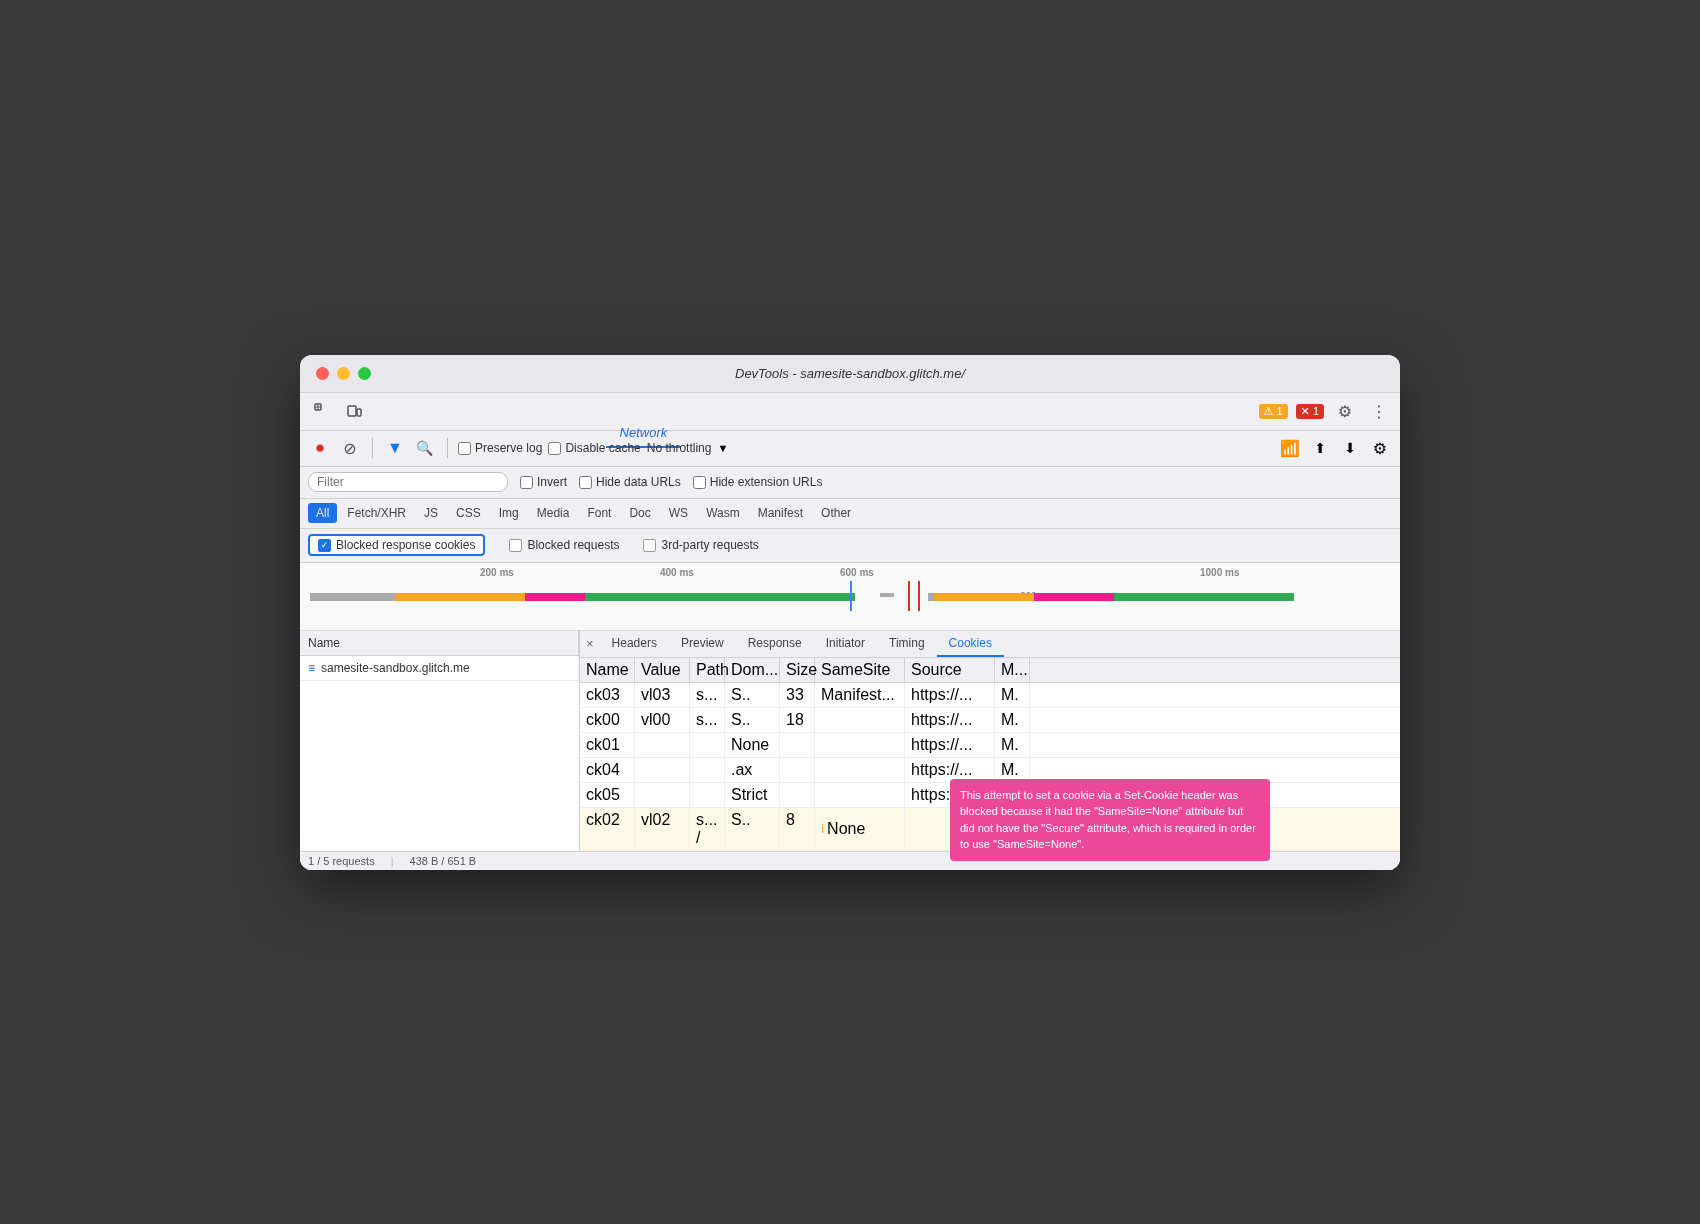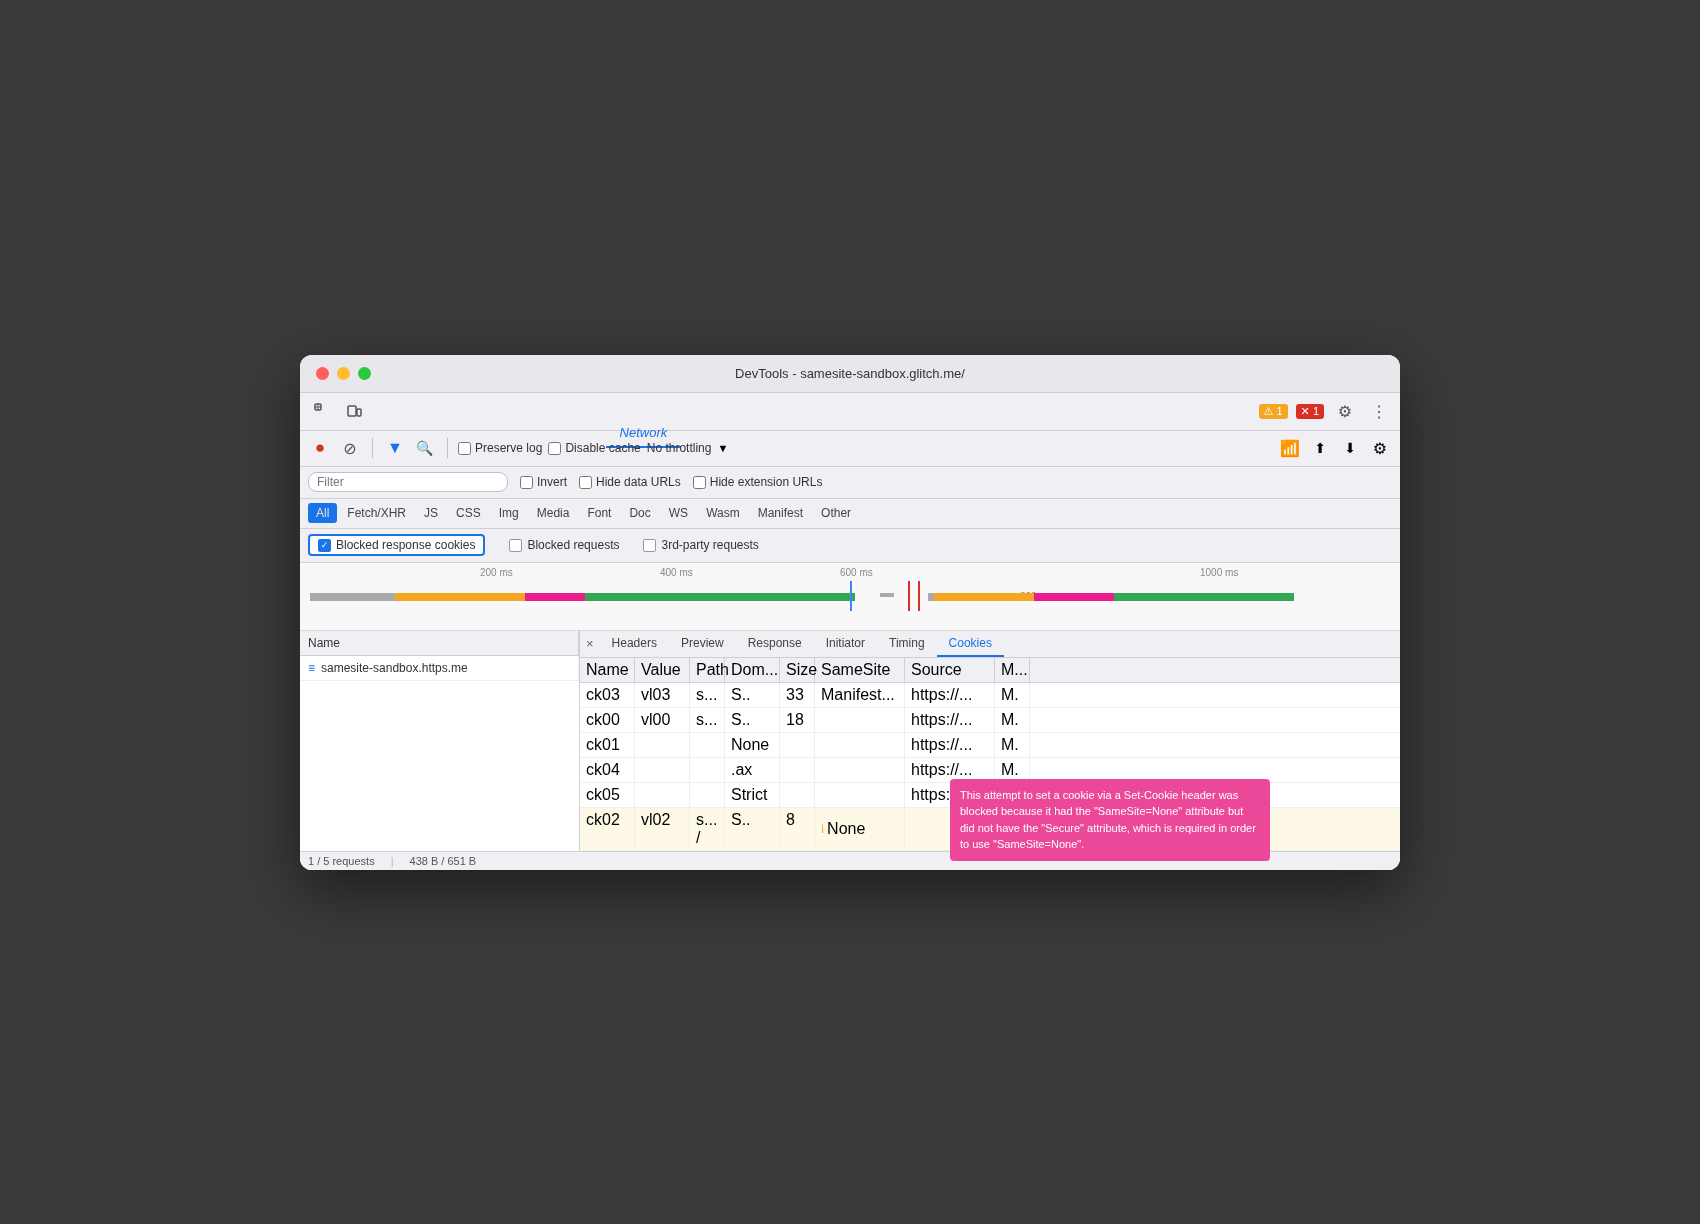--- a/index.html
+++ b/index.html
@@ -19,20 +19,21 @@
       overflow: hidden;
     }
     .titlebar {
       background: #e8e7ec;
       height: 38px;
       display: flex;
       align-items: center;
       padding: 0 16px;
       border-bottom: 1px solid #d0cfd4;
       position: relative;
+      font-style: italic;
     }
     .traffic-lights {
       display: flex;
       gap: 8px;
     }
     .tl { width: 13px; height: 13px; border-radius: 50%; }
     .tl-red { background: #ff5f57; }
     .tl-yellow { background: #febc2e; }
     .tl-green { background: #28c840; }
     .titlebar-text {
@@ -441,21 +442,21 @@
       <div class="cf-item">
         <div class="cb-check"></div>
         <span>Blocked requests</span>
       </div>
       <div class="cf-item">
         <div class="cb-check"></div>
         <span>3rd-party requests</span>
       </div>
     </div>
 
-    <div class="timeline" style="position:relative; height:68px; background:#f8f8f8; border-bottom:1px solid #ddd;">
+    <div class="timeline" style="position:relative; height:68px; background:#f8f8f8; border-bottom:1px solid #ddd;font-weight:bold;">
 
       <span class="timeline-mark" style="left:180px;">200 ms</span>
       <span class="timeline-mark" style="left:360px;">400 ms</span>
       <span class="timeline-mark" style="left:540px;">600 ms</span>
       <span class="timeline-mark" style="left:720px;margin-top:24px;">800 ms</span>
       <span class="timeline-mark" style="left:900px;">1000 ms</span>
 
       <div style="position:absolute; top:24px; left:10px; right:10px; height:20px;">
 
         <div style="position:absolute; left:0; top:6px; width:85px; height:8px; background:#aaa;"></div>
@@ -483,21 +484,21 @@
     <div style="display:flex; flex:1;">
 
       <div style="width:280px; background:white; border-right:1px solid #d0cfd4;">
         <div class="table-header" style="display:flex; background:#f0eff4; border-bottom:1px solid #d0cfd4;">
           <div class="th-cell" style="flex:1; padding:5px 8px; font-size:12px; font-weight:500;">Name</div>
         </div>
         <div class="tr" style="display:flex; border-bottom:1px solid #eee;">
           <div class="td" style="flex:1; padding:5px 8px; font-size:12px;">
             <span class="name-cell">
               <span style="color:#1a73e8; font-size:12px;">≡</span>
-              <span>samesite-sandbox.https.me</span>
+              <span>samesite-sandbox.glitch.me</span>
             </span>
           </div>
         </div>
       </div>
 
       <div style="flex:1; display:flex; flex-direction:column; position:relative;">
 
         <div style="display:flex; align-items:center; background:#f0eff4; border-bottom:1px solid #d0cfd4;">
           <div style="padding:4px 6px; font-size:13px; cursor:pointer; color:#666;">×</div>
           <div class="panel-tab">Headers</div>

